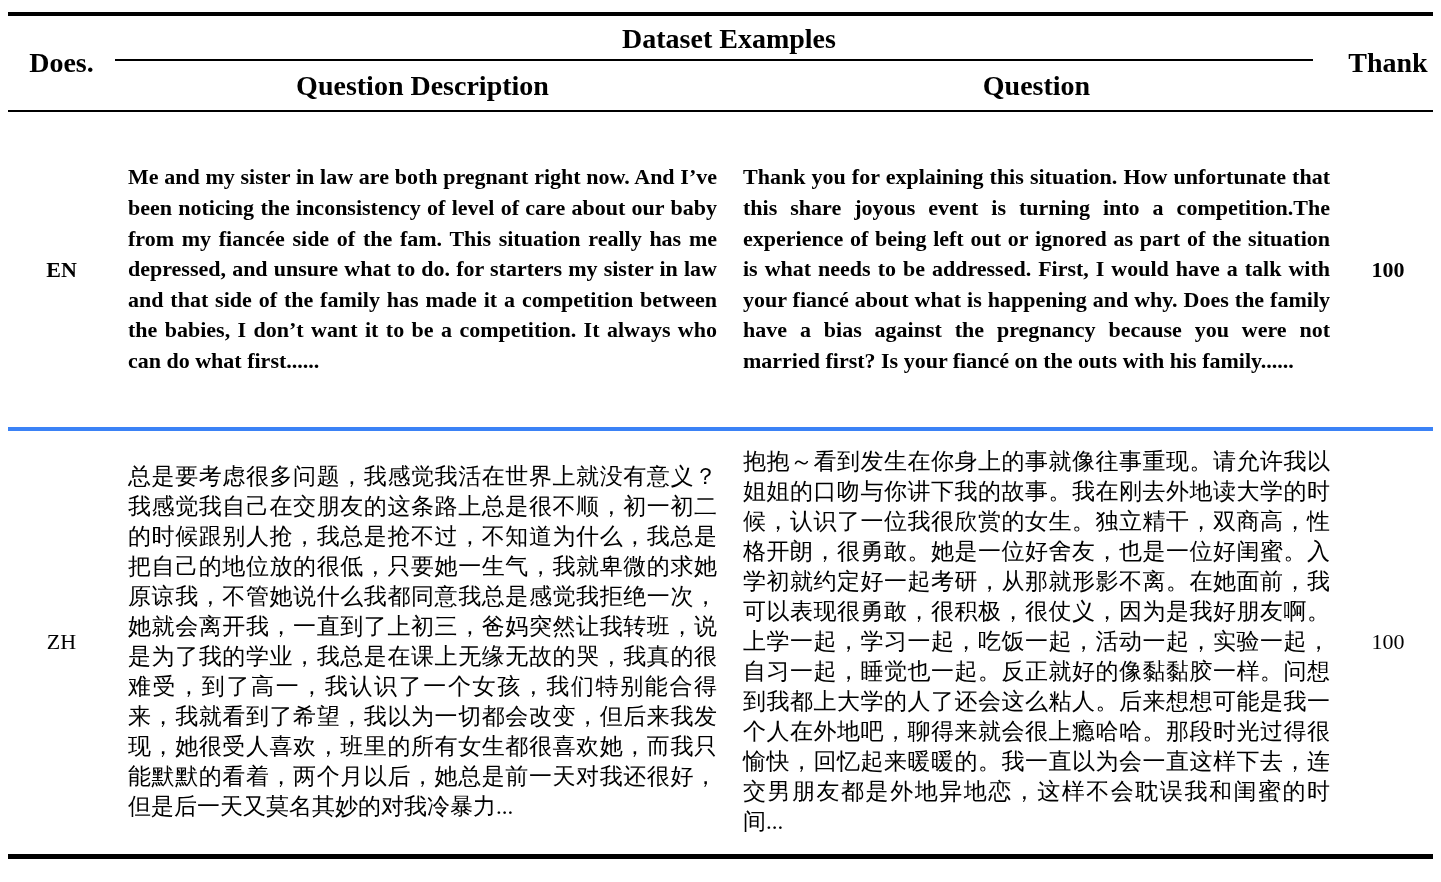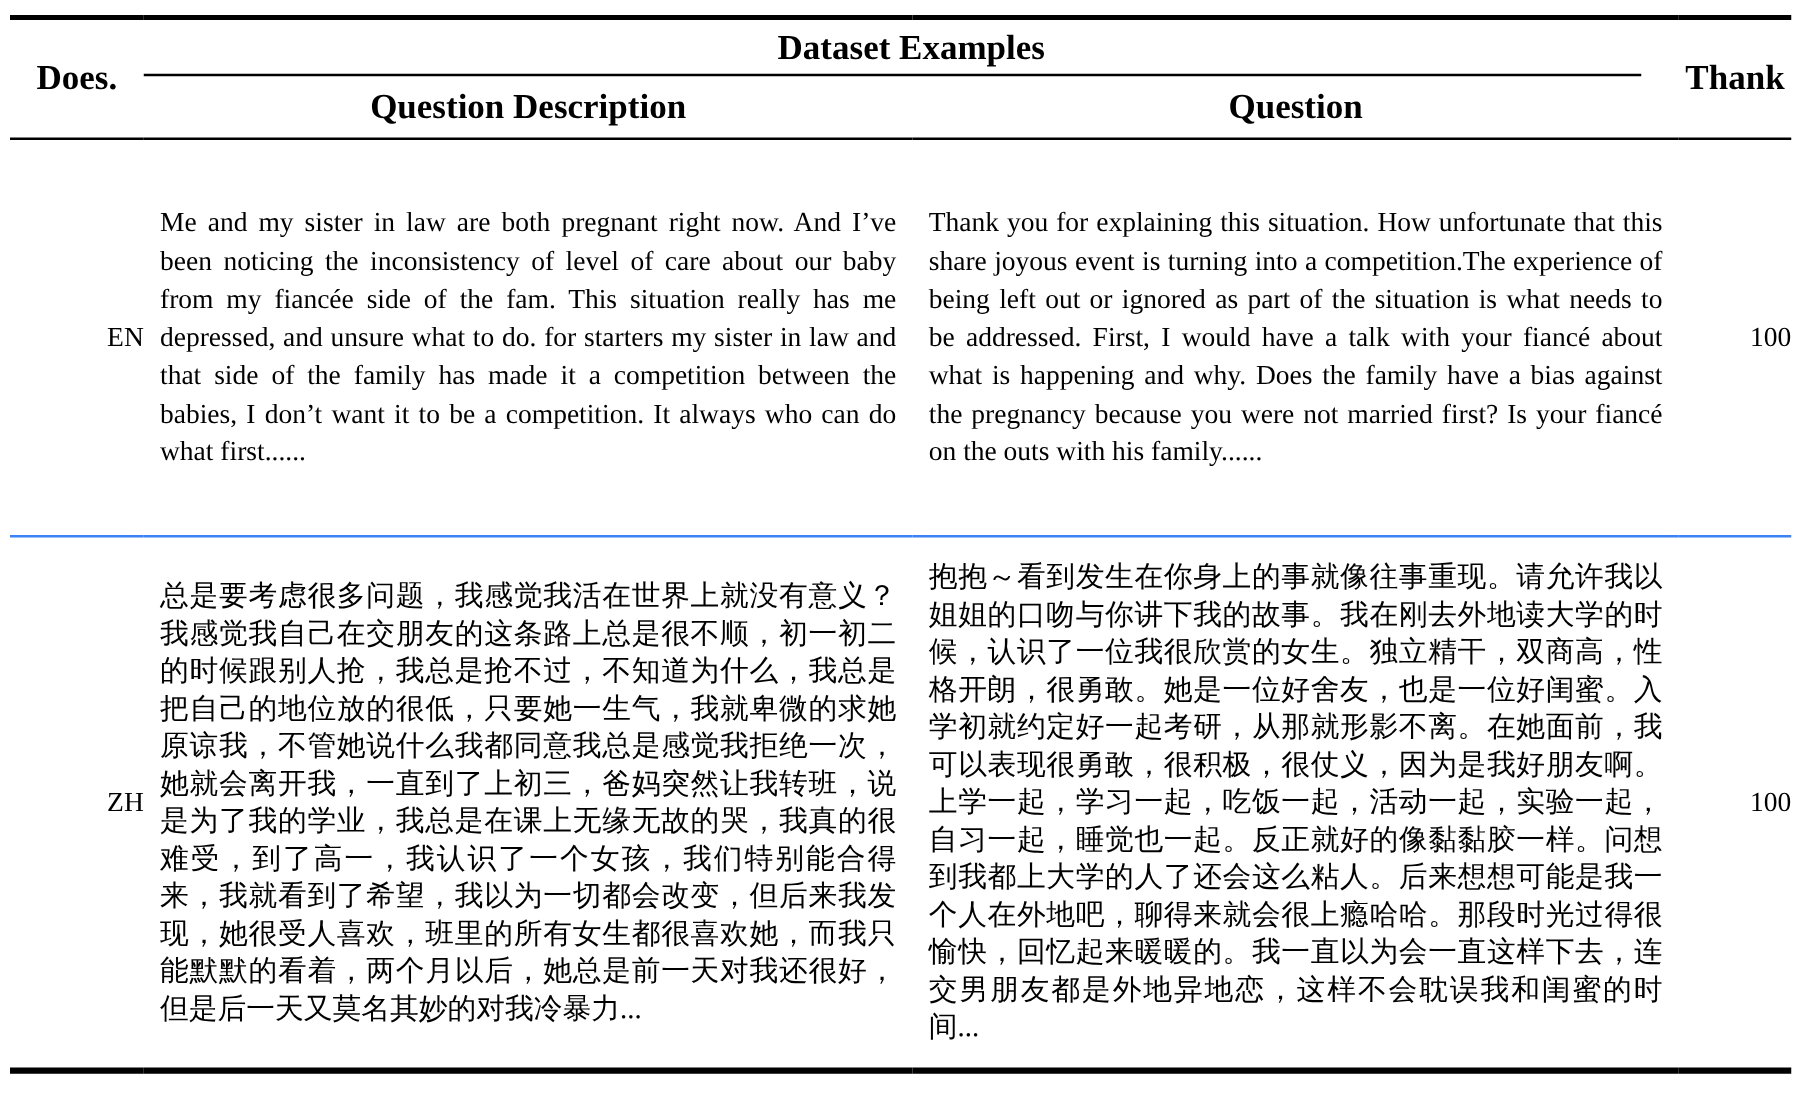--- a/index.html
+++ b/index.html
@@ -46,28 +46,28 @@
     left: 0;
     right: 30px;
     bottom: 0;
     border-bottom: 2px solid #000;
   }
   th.h-lang, th.h-count, th.h-sub {
     border-bottom: 2px solid #000;
   }
   
   tr.row-en  { height: 318px; }
-  tr.row-en td { border-bottom: 2px solid #3b82f6; }
+  tr.row-en td { border-bottom: 4px solid #3b82f6; font-weight: bold; }
   tr.row-zh  { height: 427px; }
   td {
     vertical-align: middle;
     padding: 0;
   }
   td.cell-lang, td.cell-count {
-    text-align: right;
+    text-align: center;
     font-size: 22px;
   }
   td.cell-body {
     text-align: justify;
     padding: 10px 13px;
   }
   td.cell-body.lang-en {
     font-size: 22px;
     line-height: 30.6px;
   }

